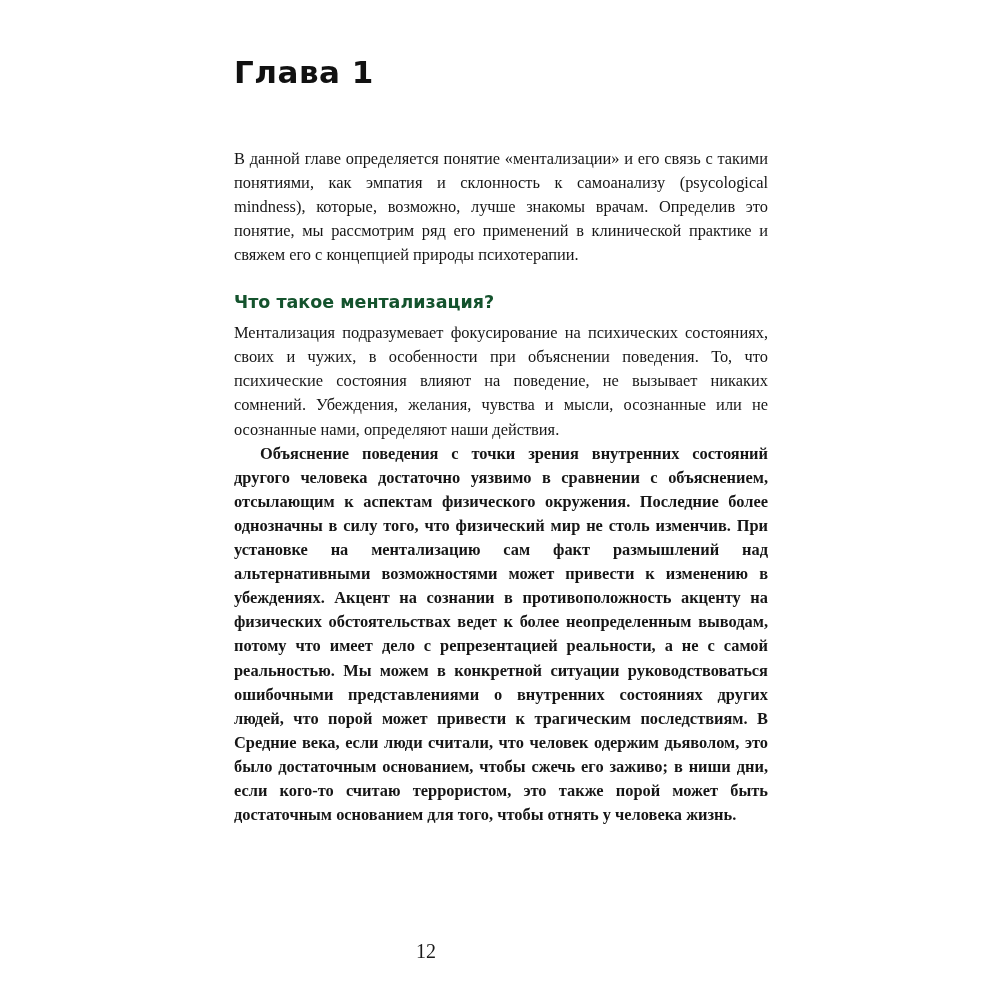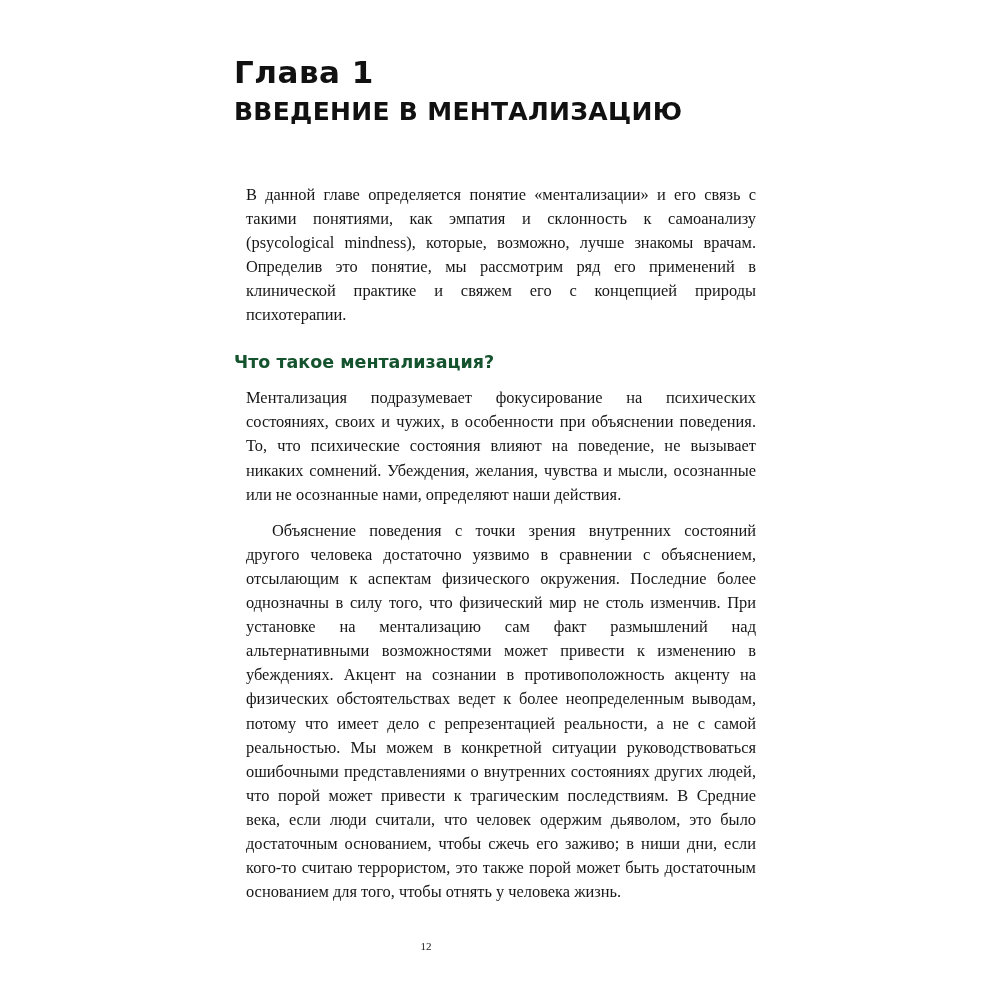--- a/index.html
+++ b/index.html
@@ -48,56 +48,56 @@
   }
   .intro {
     margin-top: 56px;
   }
   p.body-text {
     font-family: "Liberation Serif", serif;
     font-size: 16.4px;
     line-height: 1.47;
     text-align: justify;
     text-justify: inter-word;
-    margin: 12px;
+    margin: 0;
     color: #161616;
     hyphens: manual;
   }
   p.body-text.indent {
     text-indent: 26px;
+    font-weight: bold;
   }
   .section-heading {
     font-family: "DejaVu Sans", sans-serif;
     font-weight: bold;
     font-size: 17.5px;
     color: #14532d;
     margin: 25px 0 7px 0;
     line-height: 1.25;
   }
   .page-number {
     position: absolute;
     left: 0;
     right: 0;
     top: 940px;
     text-align: center;
     font-family: "Liberation Serif", serif;
-    font-size: 11px;
+    font-size: 20px;
     color: #1a1a1a;
   }
 </style>
 </head>
 <body>
 
 <div class="page">
 
   <div class="content">
 
     <h1 class="chapter-number">Глава 1</h1>
 
-    <h2 class="chapter-title">Введение в ментализацию</h2>
 
     <div class="intro">
       <p class="body-text">В данной главе определяется понятие «ментализации» и его связь с такими понятиями, как эмпатия и склонность к самоанализу (psycological mindness), которые, возможно, лучше знакомы врачам. Определив это понятие, мы рассмотрим ряд его применений в клинической практике и свяжем его с концепцией природы психотерапии.</p>
     </div>
 
     <h3 class="section-heading">Что такое ментализация?</h3>
 
     <p class="body-text">Ментализация подразумевает фокусирование на психических состояниях, своих и чужих, в особенности при объяснении поведения. То, что психические состояния влияют на поведение, не вызывает никаких сомнений. Убеждения, желания, чувства и мысли, осознанные или не осознанные нами, определяют наши действия.</p>
 
     <p class="body-text indent">Объяснение поведения с точки зрения внутренних состояний другого человека достаточно уязвимо в сравнении с объяснением, отсылающим к аспектам физического окружения. Последние более однозначны в силу того, что физический мир не столь изменчив. При установке на ментализацию сам факт размышлений над альтернативными возможностями может привести к изменению в убеждениях. Акцент на сознании в противоположность акценту на физических обстоятельствах ведет к более неопределенным выводам, потому что имеет дело с репрезентацией реальности, а не с самой реальностью. Мы можем в конкретной ситуации руководствоваться ошибочными представлениями о внутренних состояниях других людей, что порой может привести к трагическим последствиям. В Средние века, если люди считали, что человек одержим дьяволом, это было достаточным основанием, чтобы сжечь его заживо; в ниши дни, если кого-то считаю террористом, это также порой может быть достаточным основанием для того, чтобы отнять у человека жизнь.</p>

